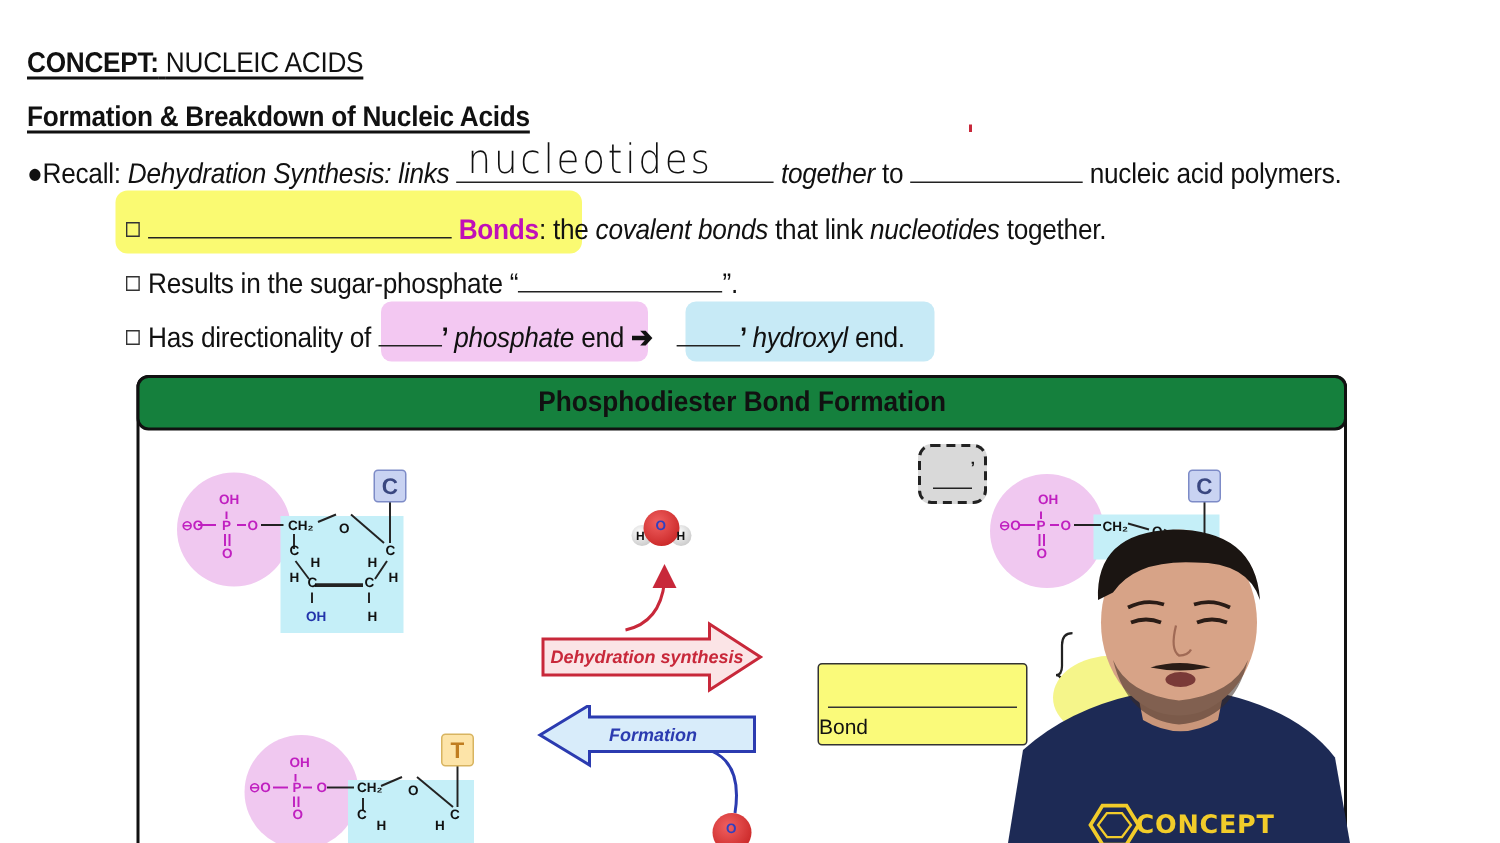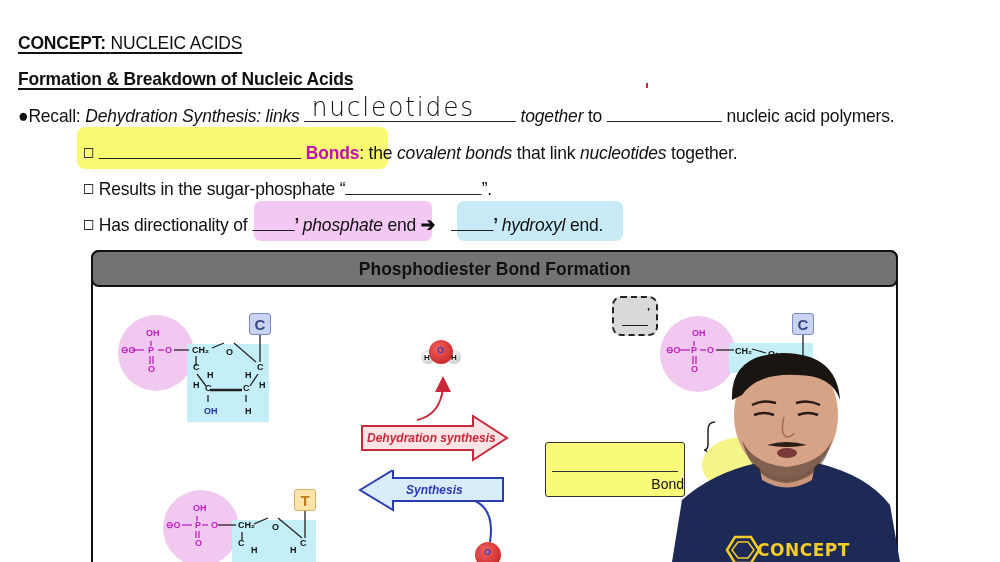--- a/index.html
+++ b/index.html
@@ -15,39 +15,39 @@
     .hand { font-family: "DejaVu Sans", sans-serif; font-size: 27px; letter-spacing: 2px; position: absolute; left: 8px; top: -13px; color: #111; font-weight: 300; }
     .checkbox { display: inline-block; width: 10px; height: 10px; border: 1.2px solid #333; margin-right: 6px; vertical-align: 1px; }
 
     .hl-yellow { position: absolute; background: #fafa72; border-radius: 8px; }
     .hl-pink { position: absolute; background: #f3c8f2; border-radius: 7px; }
     .hl-blue { position: absolute; background: #c7eaf6; border-radius: 7px; }
     .magenta { color: #c010b8; font-weight: bold; }
 
     
     .frame { position: absolute; left: 91px; top: 250px; width: 807px; height: 330px; border: 2.5px solid #111; border-radius: 8px; }
-    .frame-head { position: absolute; left: 91px; top: 250px; width: 807px; height: 37px; background: #737373; border: 2.5px solid #111; border-radius: 8px; display: flex; align-items: center; justify-content: center; }
+    .frame-head { position: absolute; left: 91px; top: 250px; width: 807px; height: 37px; background: #15803d; border: 2.5px solid #111; border-radius: 8px; display: flex; align-items: center; justify-content: center; }
     .frame-head span { font-size: 19px; font-weight: bold; transform: scaleX(0.92); display: inline-block; }
 
     
     .phos { position: absolute; width: 76px; height: 76px; border-radius: 50%; background: #f0c8f0; }
     .sugar { position: absolute; background: #c5eff8; }
     .chem { position: absolute; font-size: 9px; font-weight: bold; color: #111; }
     .chem.pk { color: #c020c0; }
     .chem.bl { color: #2233aa; }
     .base { position: absolute; width: 22px; height: 22px; border-radius: 3px; font-weight: bold; font-size: 15px; display: flex; align-items: center; justify-content: center; }
     .base.c { background: #c9d3f2; border: 1.2px solid #7d8bc7; color: #3a4780; }
     .base.t { background: #fde4a8; border: 1.2px solid #d8b460; color: #c07d20; }
 
     
     .arrow-label { position: absolute; font-size: 12px; font-weight: bold; font-style: italic; white-space: nowrap; }
 
     .bond-box { position: absolute; left: 545px; top: 442px; width: 140px; height: 55px; background: #fafa7a; border: 1.8px solid #333; border-radius: 3px; }
     .bond-box .ln { position: absolute; left: 6px; right: 6px; top: 28px; border-top: 1.5px solid #333; }
-    .bond-box .lbl { position: absolute; left: 0; right: 0; top: 33px; text-align: right; font-size: 14px; margin-left: 46px; }
+    .bond-box .lbl { position: absolute; left: 0; right: 0; top: 33px; text-align: left; font-size: 14px; }
 
     .dash-box { position: absolute; left: 612px; top: 296px; width: 46px; height: 40px; background: #d9d9d9; border: 2.5px dashed #222; border-radius: 9px; }
     .dash-box .ln { position: absolute; left: 8px; right: 8px; bottom: 8px; border-top: 1.5px solid #222; }
     .dash-box .ap { position: absolute; right: 6px; top: 8px; font-size: 11px; font-weight: bold; }
 
     
     .presenter { position: absolute; left: 672px; top: 345px; width: 230px; height: 217px; }
   </style>
 </head>
 <body>
@@ -212,21 +212,21 @@
   <path d="M62 50 Q85 45 88 18" stroke="#c8283a" stroke-width="2" fill="none"></path>
   <polygon points="80,22 88,6 96,22" fill="#c8283a"></polygon>
   <polygon points="7,56 118,56 118,46 152,68 118,90 118,80 7,80" fill="#fbe4e6" stroke="#c8283a" stroke-width="2"></polygon>
 </svg>
 <div class="arrow-label" style="left:367px; top:431px; color:#c8283a;">Dehydration synthesis</div>
 
 <svg class="abs" style="left:355px; top:470px;" width="165" height="80">
   <polygon points="5,20 38,0 38,8 148,8 148,31 38,31 38,40" fill="#d8ecfa" stroke="#2b3bb0" stroke-width="2"></polygon>
   <path d="M120 31 Q140 40 135 72" stroke="#2b3bb0" stroke-width="2" fill="none"></path>
 </svg>
-<div class="arrow-label" style="left:406px; top:483px; color:#2b3bb0;">Synthesis</div>
+<div class="arrow-label" style="left:406px; top:483px; color:#2b3bb0;">Formation</div>
 
 <div>
   <div class="abs" style="left:475px; top:542px; width:26px; height:26px; border-radius:50%; background:radial-gradient(circle at 40% 35%, #f06060, #c01818);"></div>
   <span class="chem" style="left:484px; top:547px; color:#3040c0;">O</span>
 </div>
 
 <div class="bond-box">
   <div class="ln"></div>
   <div class="lbl">Bond</div>
 </div>

